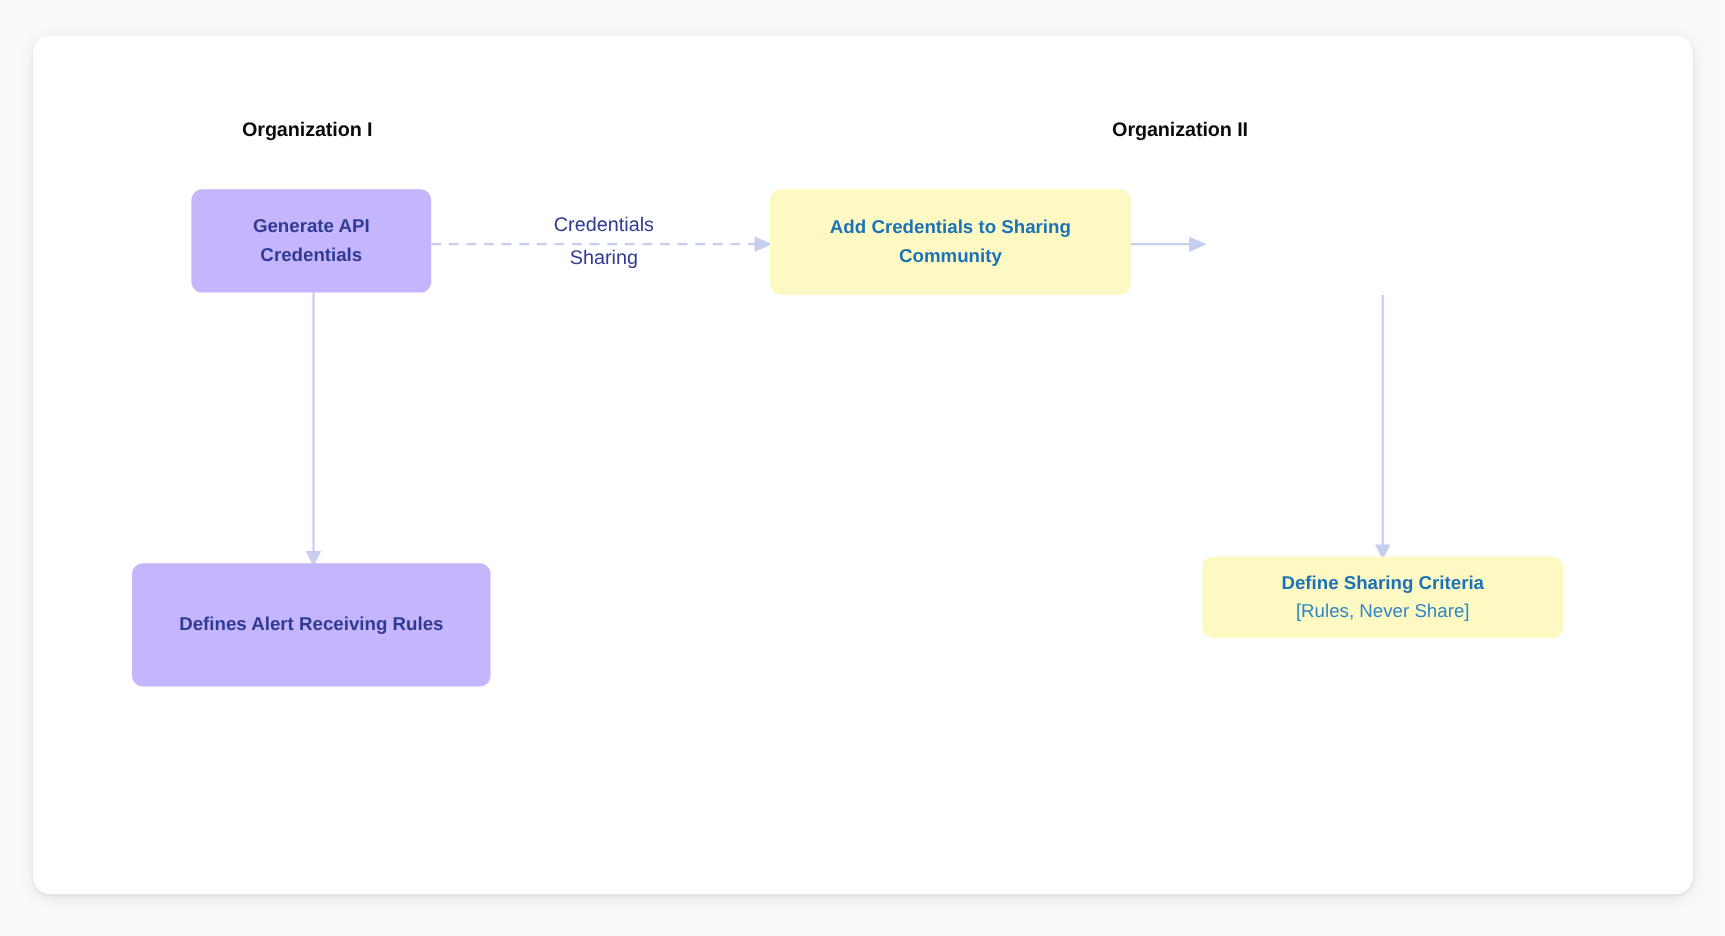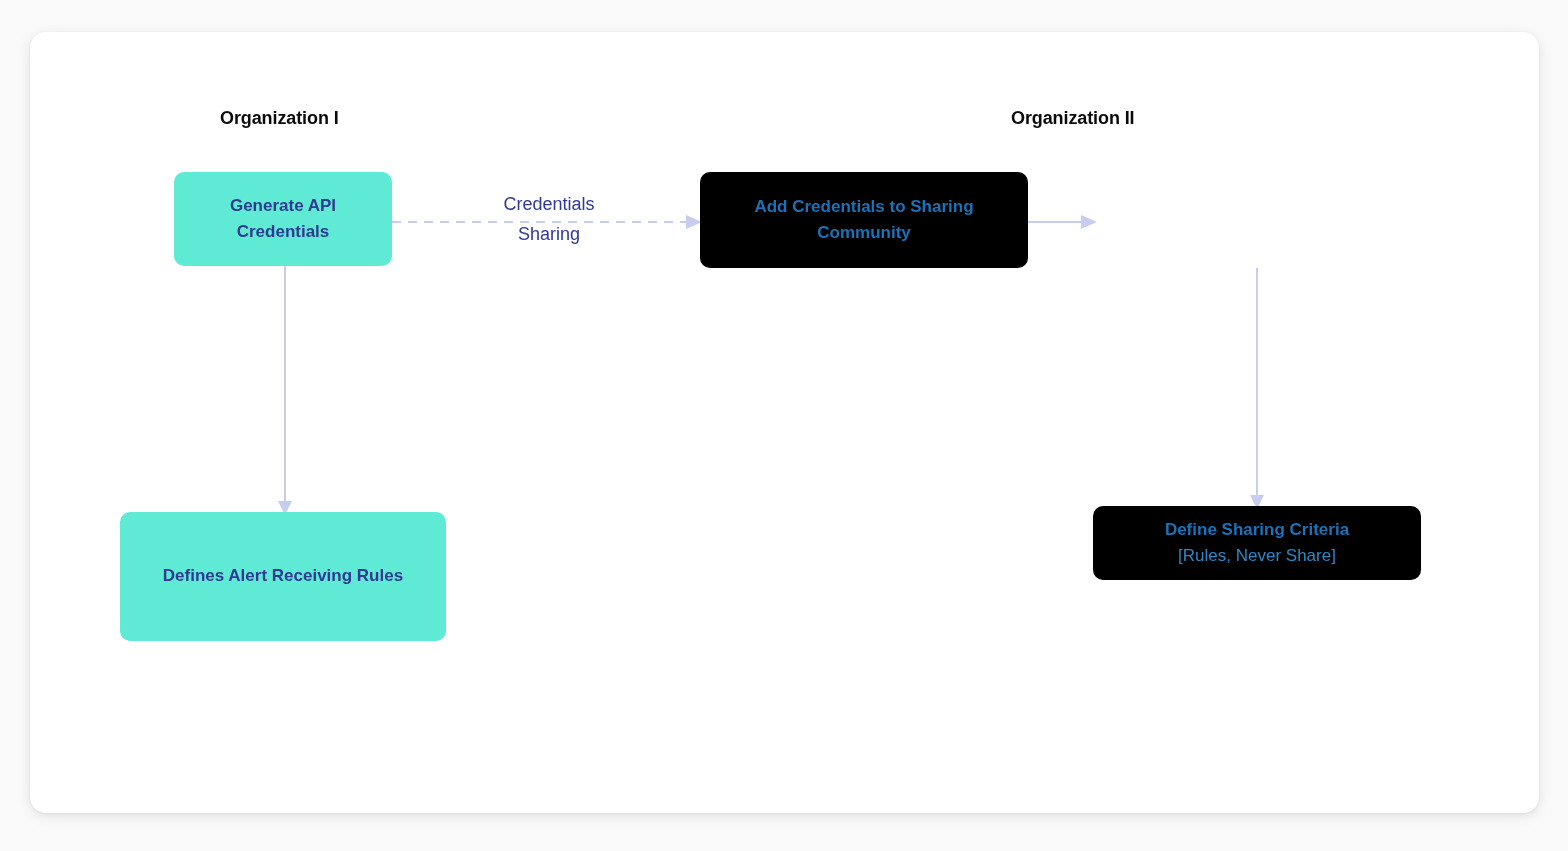--- a/index.html
+++ b/index.html
@@ -63,37 +63,37 @@
     line-height: 1.55;
   }
   .node .node-sub {
     font-size: 17px;
     font-weight: normal;
     line-height: 1.55;
   }
 
   
   .node.lane-a {
-    background: #5eead4;
+    background: #c4b5fd;
   }
   .node.lane-a .node-title { color: #2f3a92; }
   .node.lane-a .node-sub   { color: #3b4aa0; }
 
   
   .node.lane-b {
-    background: #000000;
+    background: #fef9c3;
   }
   .node.lane-b .node-title { color: #1a72b8; }
   .node.lane-b .node-sub   { color: #2e87c4; }
 
   #node-generate-api-credentials {
     left: 144px;  top: 140px;  width: 218px; height: 94px;
   }
   #node-defines-alert-receiving-rules {
-    left: 90px;  top: 480px;  width: 326px; height: 129px;
+    left: 90px;  top: 480px;  width: 326px; height: 112px;
   }
   #node-add-credentials-community {
     left: 670px;  top: 140px;  width: 328px; height: 96px;
   }
   #node-define-conditions-rules {
     left: 1063px; top: 140px;  width: 328px; height: 97px;
   }
   #node-define-sharing-criteria {
     left: 1063px; top: 474px;  width: 328px; height: 74px;
   }

